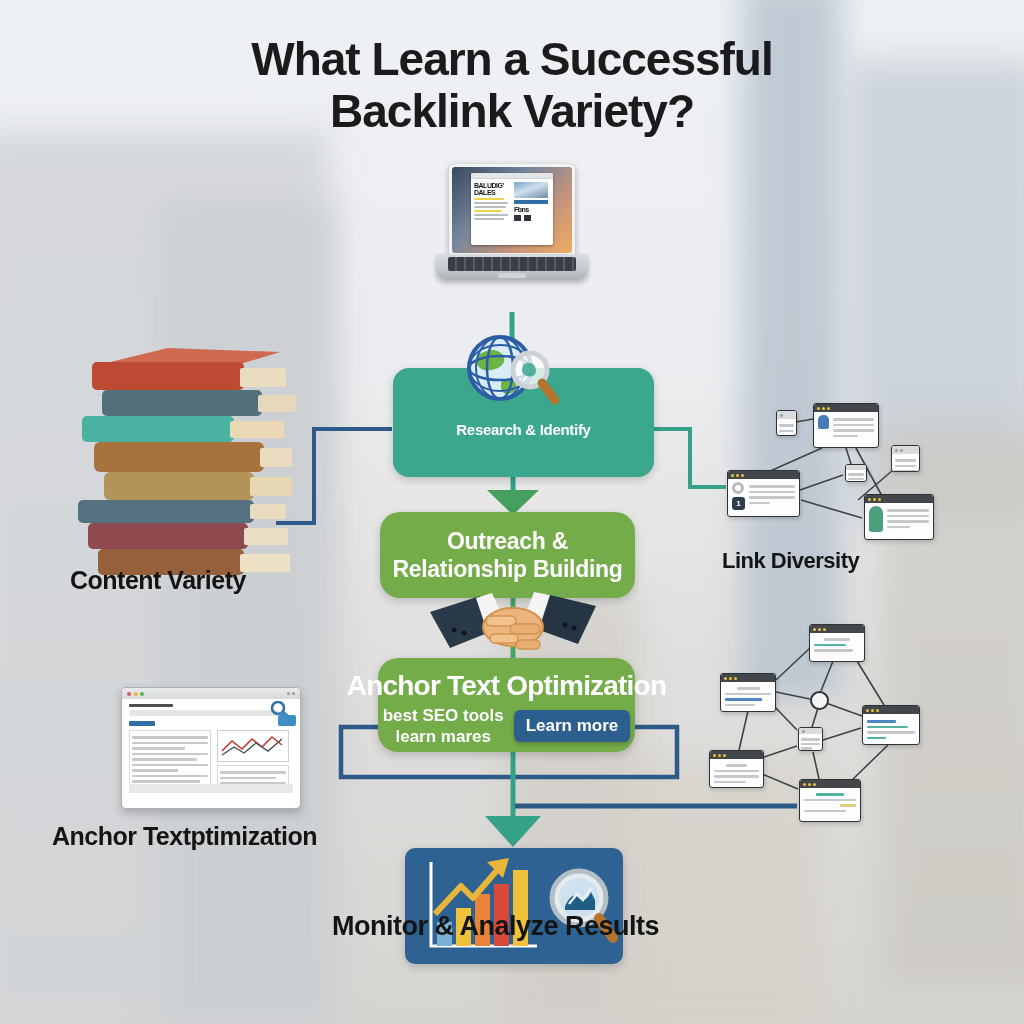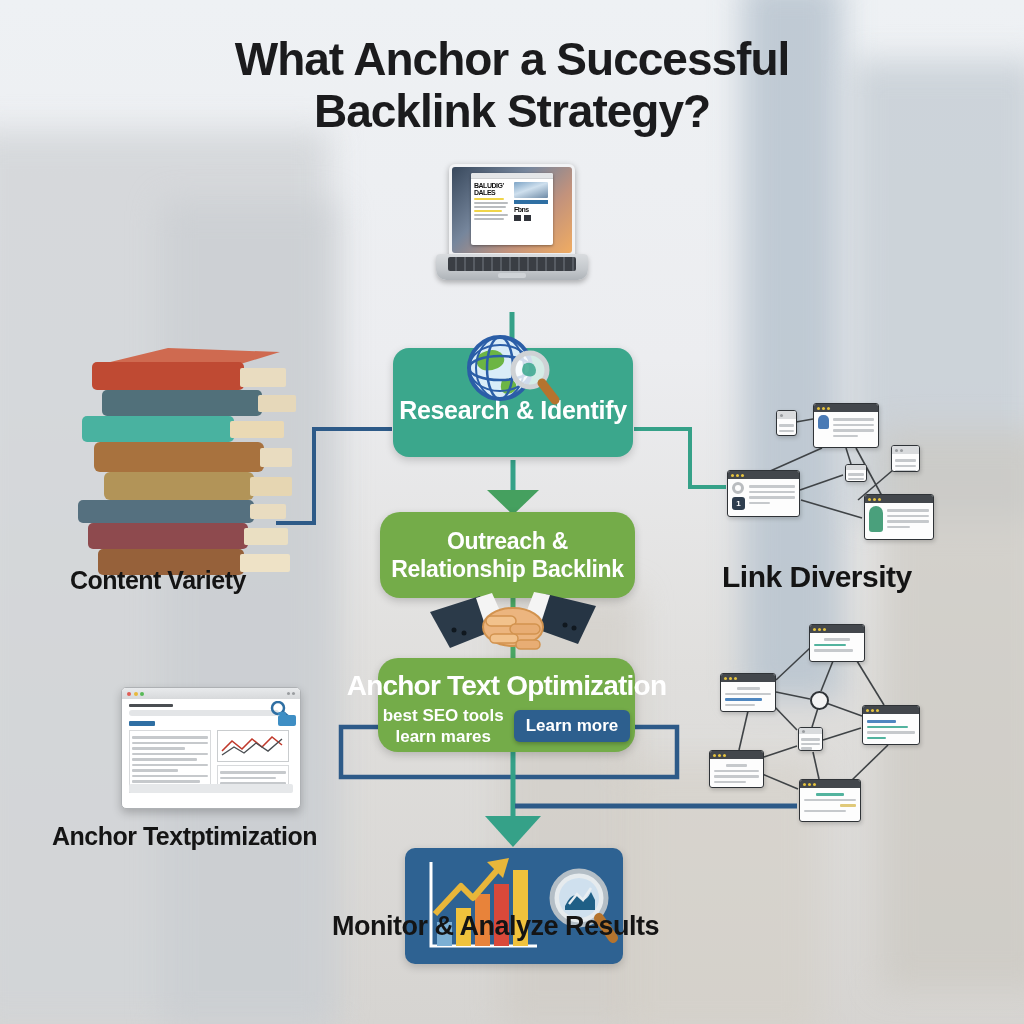--- a/index.html
+++ b/index.html
@@ -150,22 +150,22 @@
         <path d="M818 708 L812 727"></path>
       <path d="M823 740 L861 728"></path>
         <path d="M813 752 L819 779"></path>
       <path d="M797 746 L764 757"></path>
         <path d="M762 774 L798 789"></path>
       <path d="M852 780 L888 745"></path>
     </g>
   </svg>
 
   <div id="title">
-    <div class="t1">What Anchor a Successful</div>
-    <div class="t2">Backlink Strategy?</div>
+    <div class="t1">What Learn a Successful</div>
+    <div class="t2">Backlink Variety?</div>
   </div>
 
 
   <div id="laptop">
     <div class="screen">
       <div class="wall">
         <div class="page">
           <div class="pbar"></div>
           <div class="pcols">
             <div class="pleft">
@@ -203,27 +203,27 @@
     <path d="M40 50 q10 -4 14 4 q2 8 -8 10 q-10 0 -6 -14 Z" fill="#6cb544"></path>
     <ellipse cx="38" cy="38" rx="13" ry="31" fill="none" stroke="#2b5ea7" stroke-width="2.5"></ellipse>
     <ellipse cx="38" cy="38" rx="24" ry="31" fill="none" stroke="#2b5ea7" stroke-width="2"></ellipse>
     <ellipse cx="38" cy="38" rx="31" ry="12" fill="none" stroke="#2b5ea7" stroke-width="2.5"></ellipse>
     <ellipse cx="38" cy="38" rx="31" ry="23" fill="none" stroke="#2b5ea7" stroke-width="2"></ellipse>
     <circle cx="68" cy="40" r="17" fill="rgba(255,255,255,0.78)" stroke="#cfd2d5" stroke-width="5"></circle>
     <path d="M62 34 q10 -4 12 6 q0 8 -9 6 q-8 -3 -3 -12 Z" fill="#3aa78d" opacity=".85"></path>
     <line x1="80" y1="53" x2="93" y2="70" stroke="#b5742e" stroke-width="9" stroke-linecap="round"></line>
   </svg>
 
-  <div class="fbox" id="step2" style="left:393px;top:348px;width:240px;height:93px;background:#3ba78c;font-size:25px;padding-top:16px;justify-content:center;">
+  <div class="fbox" id="step2" style="left:393px;top:368px;width:261px;height:93px;background:#3ba78c;font-size:15px;padding-top:16px;justify-content:center;">
     <div class="l1">Research &amp; Identify</div>
   </div>
 
   <div class="fbox" id="step3" style="left:380px;top:512px;width:255px;height:86px;background:#74ac49;font-size:23px;border-radius:20px;">
     <div class="l1">Outreach &amp;</div>
-    <div class="l2">Relationship Backlink</div>
+    <div class="l2">Relationship Building</div>
   </div>
 
   <svg class="icon-abs" style="left:428px;top:582px;" width="170" height="84" viewBox="0 0 170 84">
     <polygon points="2,30 52,14 72,46 22,66" fill="#2b3a49"></polygon>
     <polygon points="48,16 64,11 76,38 58,46" fill="#f4f4f4"></polygon>
     <circle cx="26" cy="48" r="2.5" fill="#10181f"></circle>
       <circle cx="36" cy="51" r="2.5" fill="#10181f"></circle>
     <polygon points="168,24 118,12 100,44 150,62" fill="#263544"></polygon>
     <polygon points="122,13 106,10 96,36 112,44" fill="#f4f4f4"></polygon>
     <circle cx="146" cy="46" r="2.5" fill="#10181f"></circle>
@@ -360,21 +360,21 @@
     <div class="body" style="display:flex;gap:4px;">
       <div class="person green"></div>
       <div style="flex:1;">
           <div class="gline"></div>
           <div class="gline"></div>
           <div class="gline"></div>
           <div class="gline" style="width:55%;"></div>
         </div>
     </div>
   </div>
-  <div class="side-label" style="left:722px;top:560px;width:220px;font-size:30px;">Link Diversity</div>
+  <div class="side-label" style="left:722px;top:548px;width:220px;font-size:22px;">Link Diversity</div>
 
   <div class="bw" style="left:809px;top:624px;width:56px;height:38px;">
     <div class="bar">
         <span class="dot"></span>
         <span class="dot"></span>
         <span class="dot"></span>
       </div>
     <div class="body">
         <div class="gline" style="width:55%;margin:2px auto 0;"></div>
         <div class="gline teal" style="width:70%;"></div>

